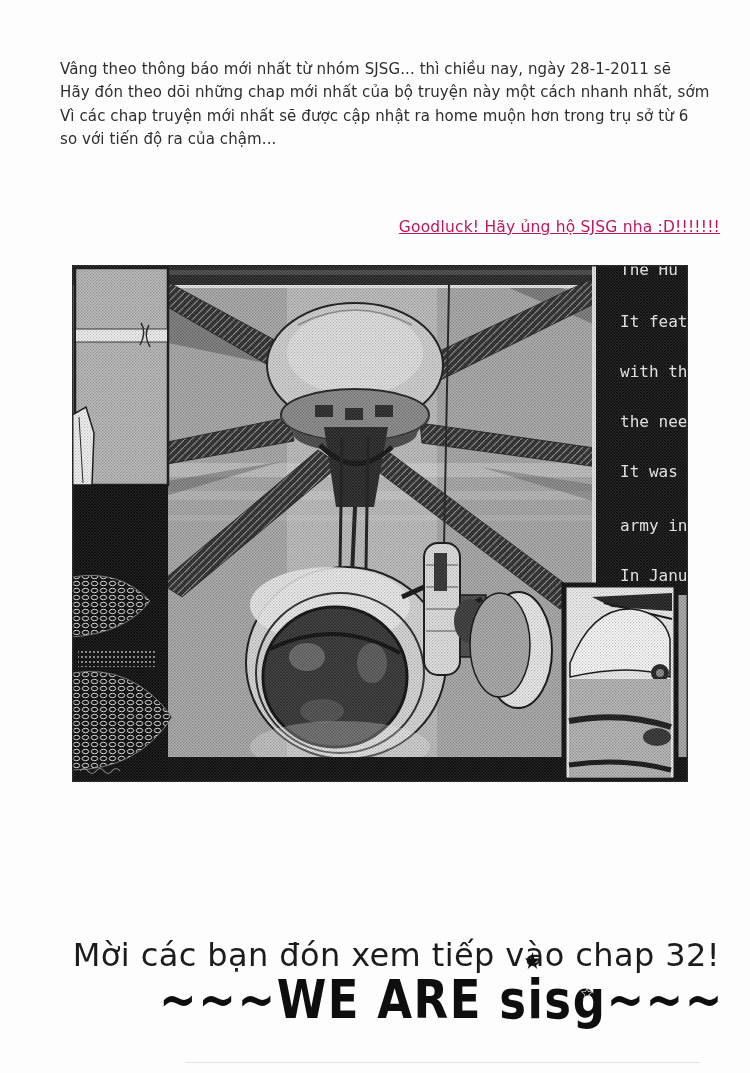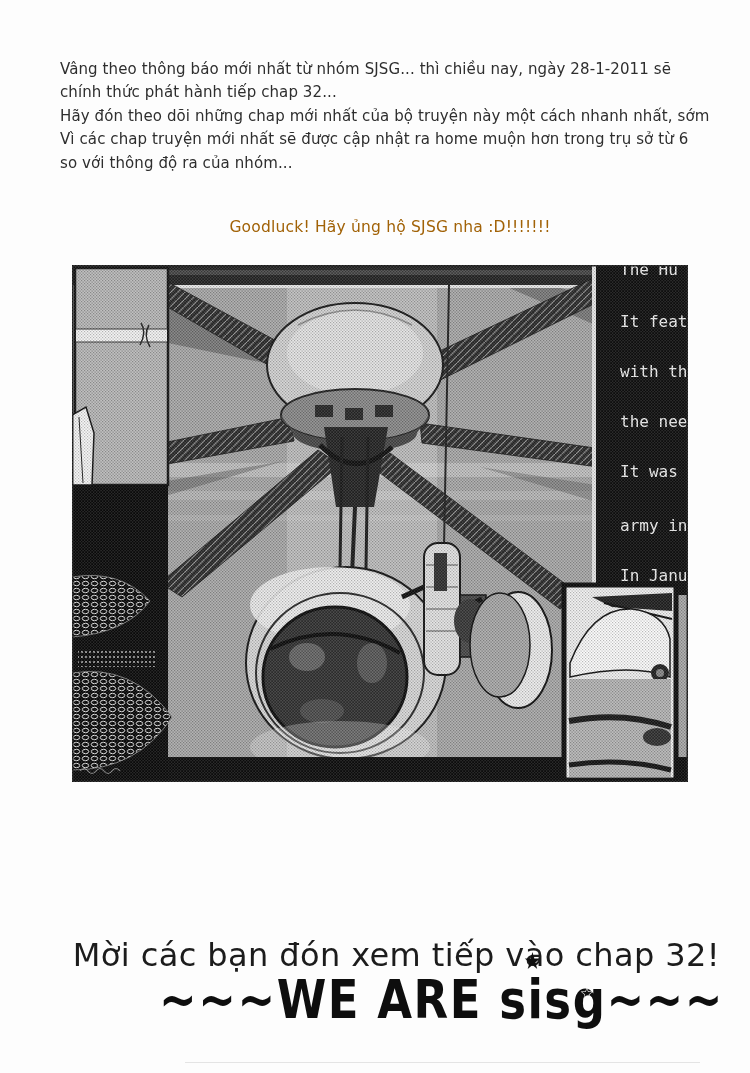--- a/index.html
+++ b/index.html
@@ -11,21 +11,21 @@
   }
   
   .announce{
     position:absolute; left:60px; top:58px; width:662px;
     font-size:15px; line-height:23.4px; color:#2e2e2e;
     letter-spacing:0.1px;
   }
   .announce .line{white-space:nowrap;}
   .signoff{
     position:absolute; left:60px; top:218px; width:660px;
-    text-align:center; font-size:15.5px; color:#a16207; letter-spacing:0.2px;
+    text-align:right; font-size:15.5px; color:#be185d; letter-spacing:0.2px;text-decoration:underline;
   }
   
   .art{position:absolute; left:72px; top:265px; width:616px; height:517px;}
   svg text{font-family:"DejaVu Sans Mono", monospace;}
   
   .invite{
     position:absolute; left:0px; top:936px; width:720px;
     text-align:right; font-size:32px; color:#1c1c1c; letter-spacing:0.4px;
   }
   .banner{
@@ -49,24 +49,23 @@
     background:#e4e4e4;
   }
 </style>
 </head>
 <body>
 
 <div class="page">
 
   <div class="announce">
     <div class="line">Vâng theo thông báo mới nhất từ nhóm SJSG... thì chiều nay, ngày 28-1-2011 sẽ</div>
-    <div class="line">chính thức phát hành tiếp chap 32...</div>
     <div class="line">Hãy đón theo dõi những chap mới nhất của bộ truyện này một cách nhanh nhất, sớm</div>
     <div class="line">Vì các chap truyện mới nhất sẽ  được cập nhật ra home muộn hơn trong trụ sở từ 6</div>
-    <div class="line">so với thông độ ra của nhóm...</div>
+    <div class="line">so với tiến độ ra của chậm...</div>
   </div>
   <div class="signoff">Goodluck! Hãy ủng hộ SJSG nha :D!!!!!!!</div>
 
   <svg class="art" viewBox="0 0 616 517" width="616" height="517" xmlns="http://www.w3.org/2000/svg">
     <defs>
       <pattern id="dith" width="3" height="3" patternUnits="userSpaceOnUse">
         <rect width="1.2" height="1.2" fill="#000" opacity="0.26"></rect>
         <rect x="1.5" y="1.5" width="1.2" height="1.2" fill="#000" opacity="0.26"></rect>
         <rect x="1.5" width="1.2" height="1.2" fill="#fff" opacity="0.16"></rect>
         <rect y="1.5" width="1.2" height="1.2" fill="#fff" opacity="0.16"></rect>

